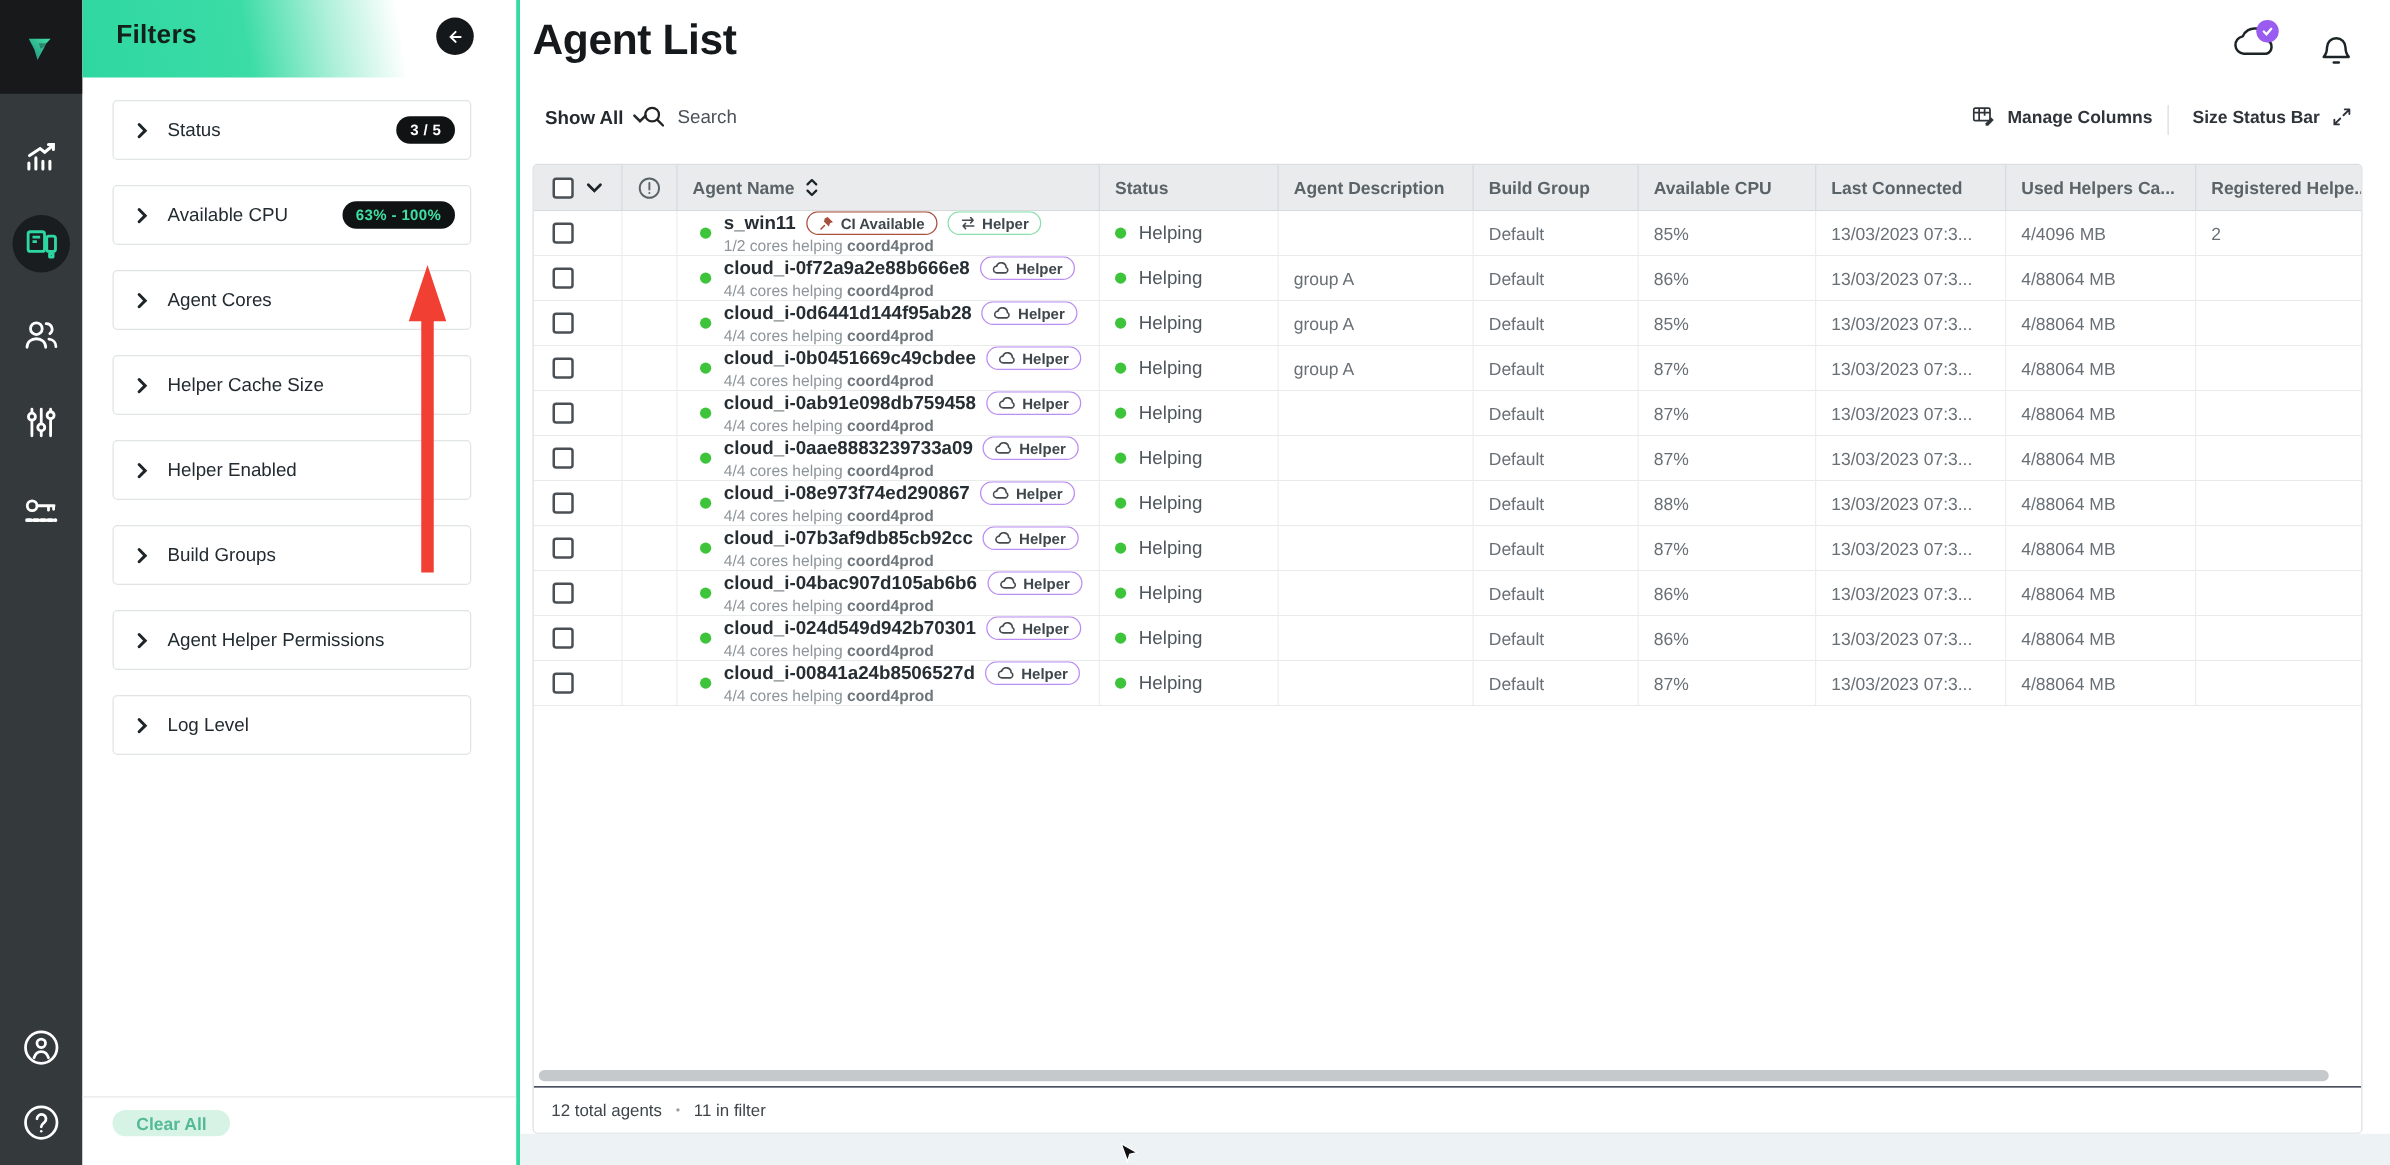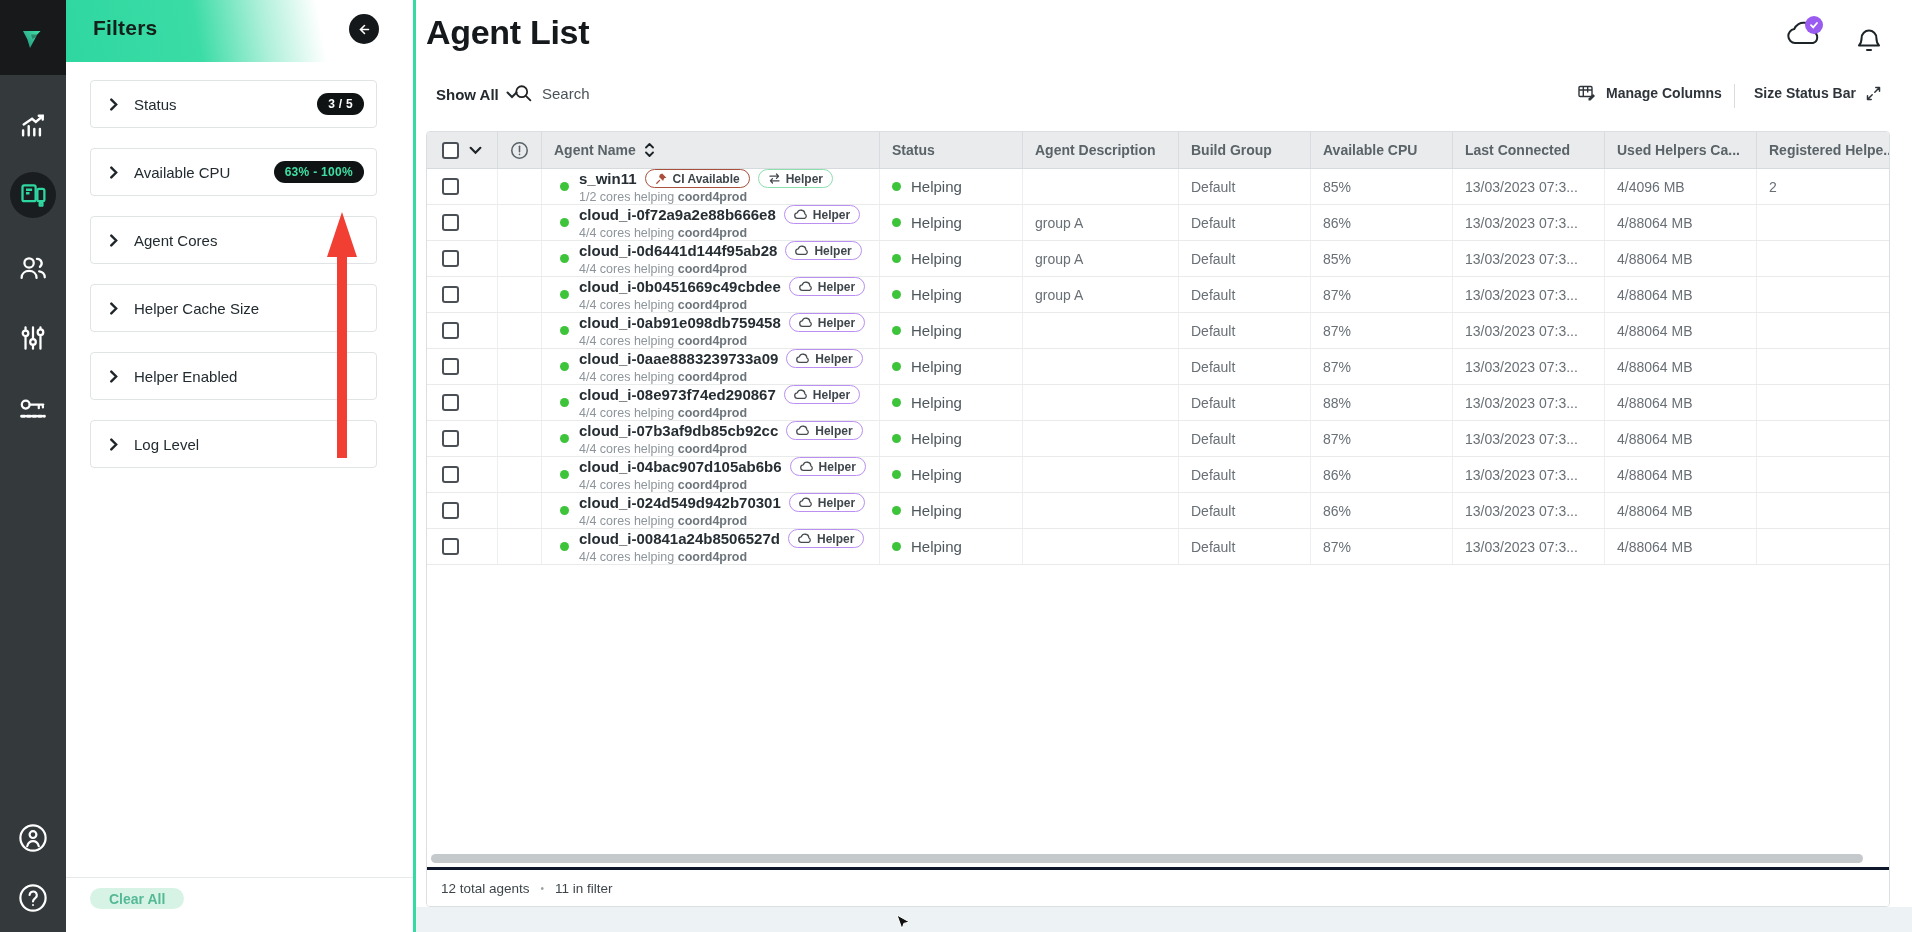--- a/index.html
+++ b/index.html
@@ -62,21 +62,21 @@
   .badge{display:inline-flex;align-items:center;gap:5px;border:1.5px solid;border-radius:11px;padding:1.5px 9px;font-size:12px;font-weight:600;color:#3f474c;background:#fff;flex:0 0 auto;}
   .badge.ci{border-color:#a8503c;}
   .badge.ci svg{color:#a8503c;}
   .badge.helper-green{border-color:#8adfac;}
   .badge.helper-purple{border-color:#bb8ef2;}
   .badge svg{color:#454b4f;}
   .statuscell{gap:10px;color:#4e575c !important;font-size:15px !important;}
   .filler{flex:1 1 auto;background:#fff;}
   .hscroll{flex:0 0 16px;position:relative;}
   .hthumb{position:absolute;left:4px;top:3px;width:1432px;height:9px;border-radius:5px;background:#c6c9cb;cursor:pointer;}
-  .cfooter{flex:0 0 36px;border-top:3px solid #0f172a;display:flex;align-items:center;padding:0 14px;font-size:13.5px;color:#3e454a;background:#fff;}
+  .cfooter{flex:0 0 36px;border-top:1px solid #0f172a;display:flex;align-items:center;padding:0 14px;font-size:13.5px;color:#3e454a;background:#fff;}
   .fsep{color:#9aa0a4;margin:0 11px;font-size:10px;}
   .fright{margin-left:auto;display:flex;align-items:center;}
   .show-label{font-size:14px;color:#4a5157;margin-right:10px;}
   .pagesize{box-sizing:border-box;width:57px;height:27px;border:1px solid #ccd0d3;border-radius:3px;display:flex;align-items:center;justify-content:center;gap:9px;font-size:14px;color:#33393d;cursor:pointer;background:#fff;}
   .pager{display:flex;align-items:center;gap:9px;margin-left:152px;}
   .pg-prev,.pg-next{color:#bfc4c7;cursor:pointer;}
   .pg-num{width:20px;height:20px;border-radius:50%;background:#393f44;color:#fff;font-size:12px;font-weight:700;display:flex;align-items:center;justify-content:center;cursor:pointer;}
   .bottom-strip{position:absolute;left:416px;top:907px;width:1496px;height:25px;background:#edf2f5;}
   .cursor{position:absolute;left:896px;top:914px;pointer-events:none;}
 </style>
@@ -184,20 +184,32 @@
           <svg class="chev" width="10" height="13" viewBox="0 0 8 12" fill="none" stroke="currentColor" stroke-width="2.2" stroke-linecap="round">
             <path d="M1.5 1.5L6 6l-4.5 4.5"></path>
           </svg>
           <span class="flabel">Helper Cache Size</span>
         </div>
         <div class="filter-box">
           <svg class="chev" width="10" height="13" viewBox="0 0 8 12" fill="none" stroke="currentColor" stroke-width="2.2" stroke-linecap="round">
             <path d="M1.5 1.5L6 6l-4.5 4.5"></path>
           </svg>
           <span class="flabel">Helper Enabled</span>
+        </div>
+        <div class="filter-box">
+          <svg class="chev" width="10" height="13" viewBox="0 0 8 12" fill="none" stroke="currentColor" stroke-width="2.2" stroke-linecap="round">
+            <path d="M1.5 1.5L6 6l-4.5 4.5"></path>
+          </svg>
+          <span class="flabel">Build Groups</span>
+        </div>
+        <div class="filter-box">
+          <svg class="chev" width="10" height="13" viewBox="0 0 8 12" fill="none" stroke="currentColor" stroke-width="2.2" stroke-linecap="round">
+            <path d="M1.5 1.5L6 6l-4.5 4.5"></path>
+          </svg>
+          <span class="flabel">Agent Helper Permissions</span>
         </div>
         <div class="filter-box">
           <svg class="chev" width="10" height="13" viewBox="0 0 8 12" fill="none" stroke="currentColor" stroke-width="2.2" stroke-linecap="round">
             <path d="M1.5 1.5L6 6l-4.5 4.5"></path>
           </svg>
           <span class="flabel">Log Level</span>
         </div>
       </div>
     <div class="filters-divider"></div>
     <div class="clear-all">Clear All</div>

